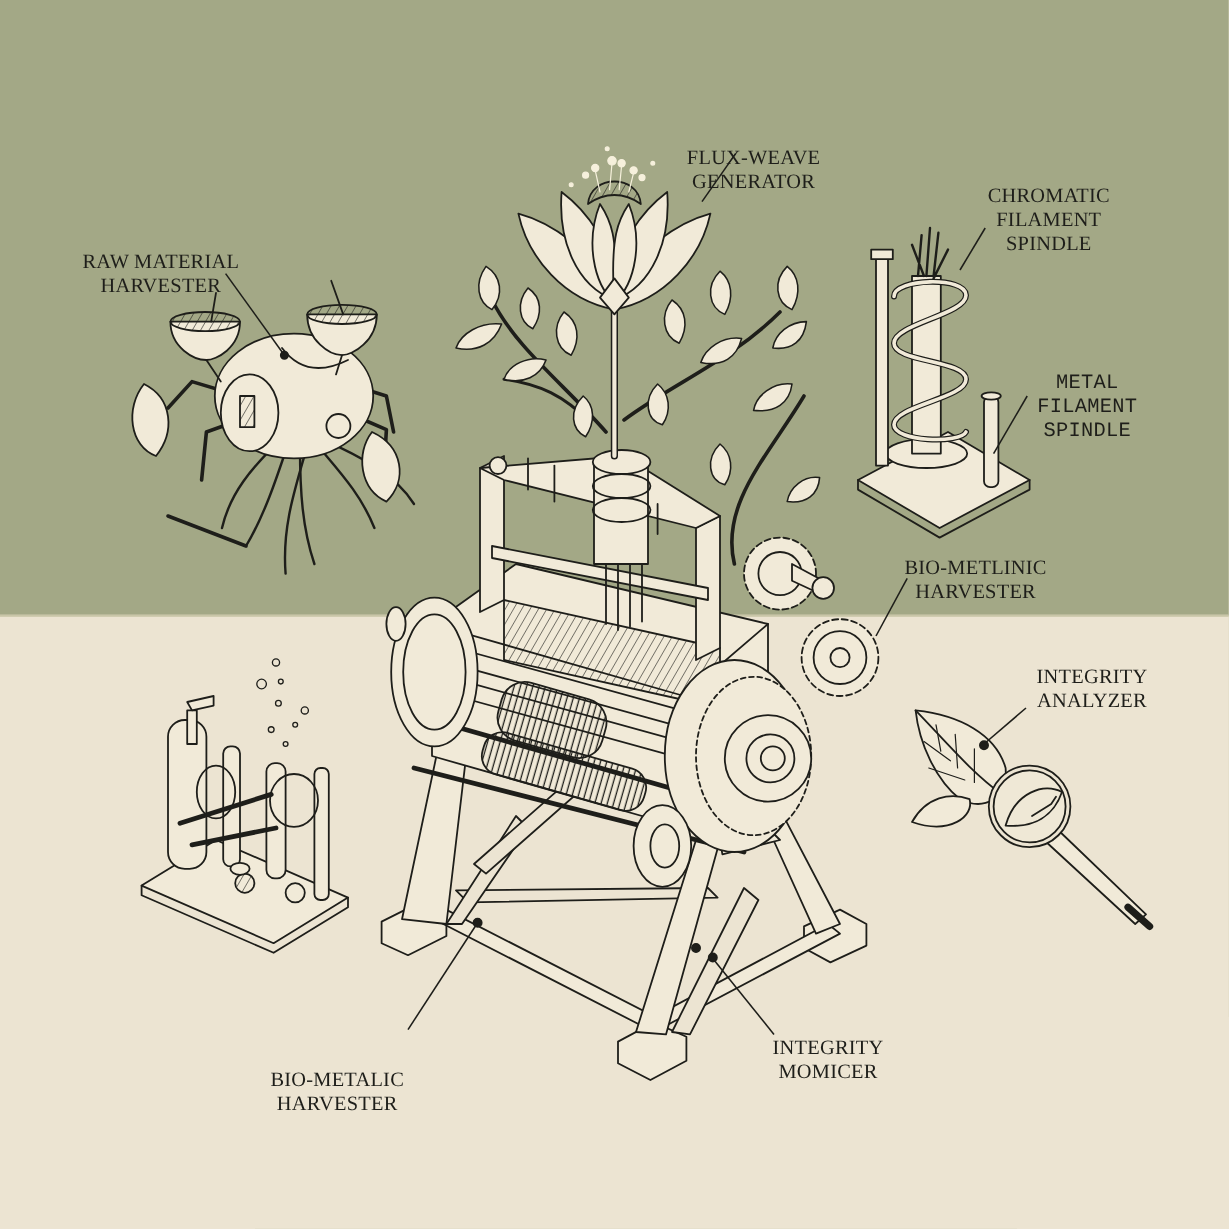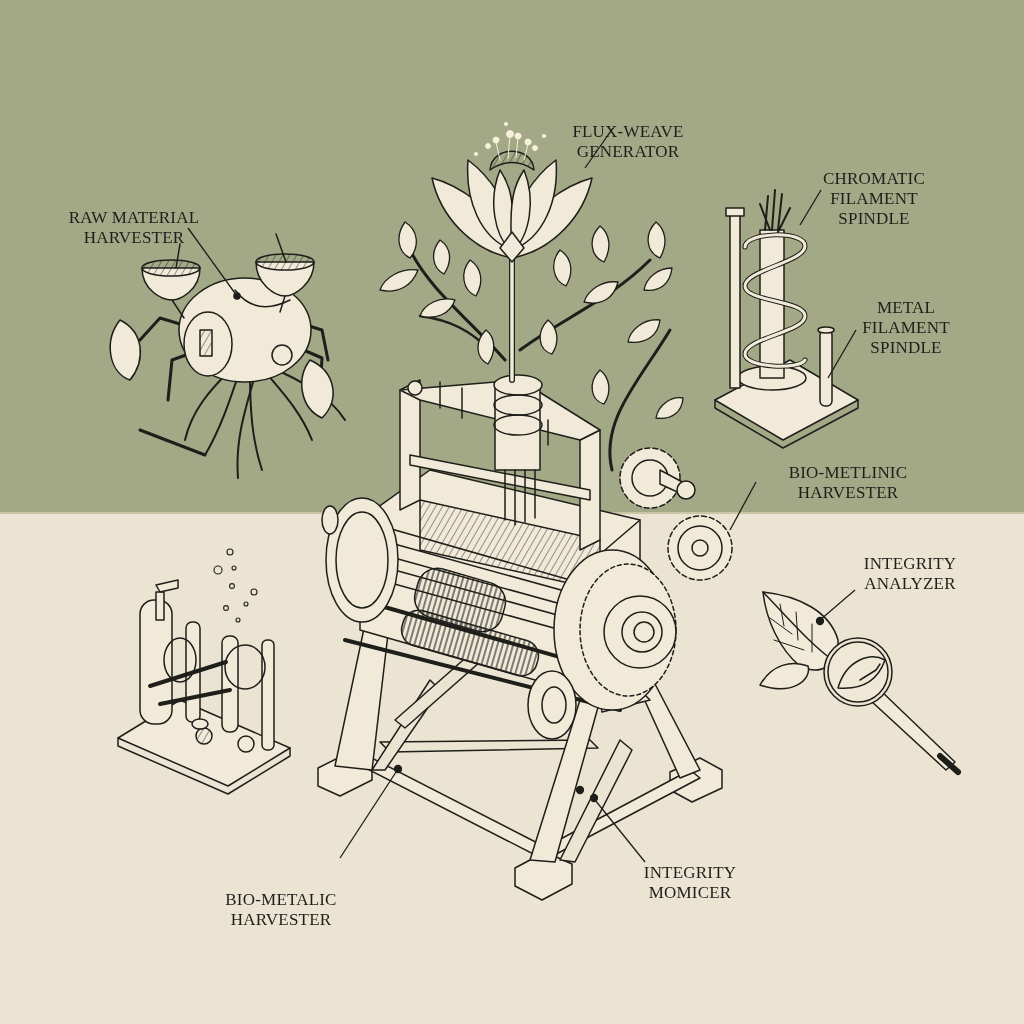--- a/index.html
+++ b/index.html
@@ -285,31 +285,31 @@
 </svg>
 
 <div class="label c" style="left:567px; top:122px; width:122px;">
   <span class="ln">FLUX-WEAVE</span>
   <span class="ln">GENERATOR</span>
 </div>
 <div class="label c" style="left:64px; top:208px; width:140px;">
   <span class="ln">RAW MATERIAL</span>
   <span class="ln">HARVESTER</span>
 </div>
-<div class="label c" style="left:818px; top:169px; width:112px;">
+<div class="label c" style="left:818px; top:153px; width:112px;">
   <span class="ln">CHROMATIC</span>
   <span class="ln">FILAMENT</span>
   <span class="ln">SPINDLE</span>
 </div>
-<div class="label c" style="left:856px; top:298px; width:100px;">
+<div class="label c" style="left:856px; top:310px; width:100px;font-family:Liberation Mono, monospace;">
   <span class="ln">METAL</span>
   <span class="ln">FILAMENT</span>
   <span class="ln">SPINDLE</span>
 </div>
-<div class="label c" style="left:788px; top:463px; width:120px;">
+<div class="label c" style="left:753px; top:463px; width:120px;">
   <span class="ln">BIO-METLINIC</span>
   <span class="ln">HARVESTER</span>
 </div>
 <div class="label c" style="left:860px; top:554px; width:100px;">
   <span class="ln">INTEGRITY</span>
   <span class="ln">ANALYZER</span>
 </div>
 <div class="label c" style="left:221px; top:890px; width:120px;">
   <span class="ln">BIO-METALIC</span>
   <span class="ln">HARVESTER</span>

